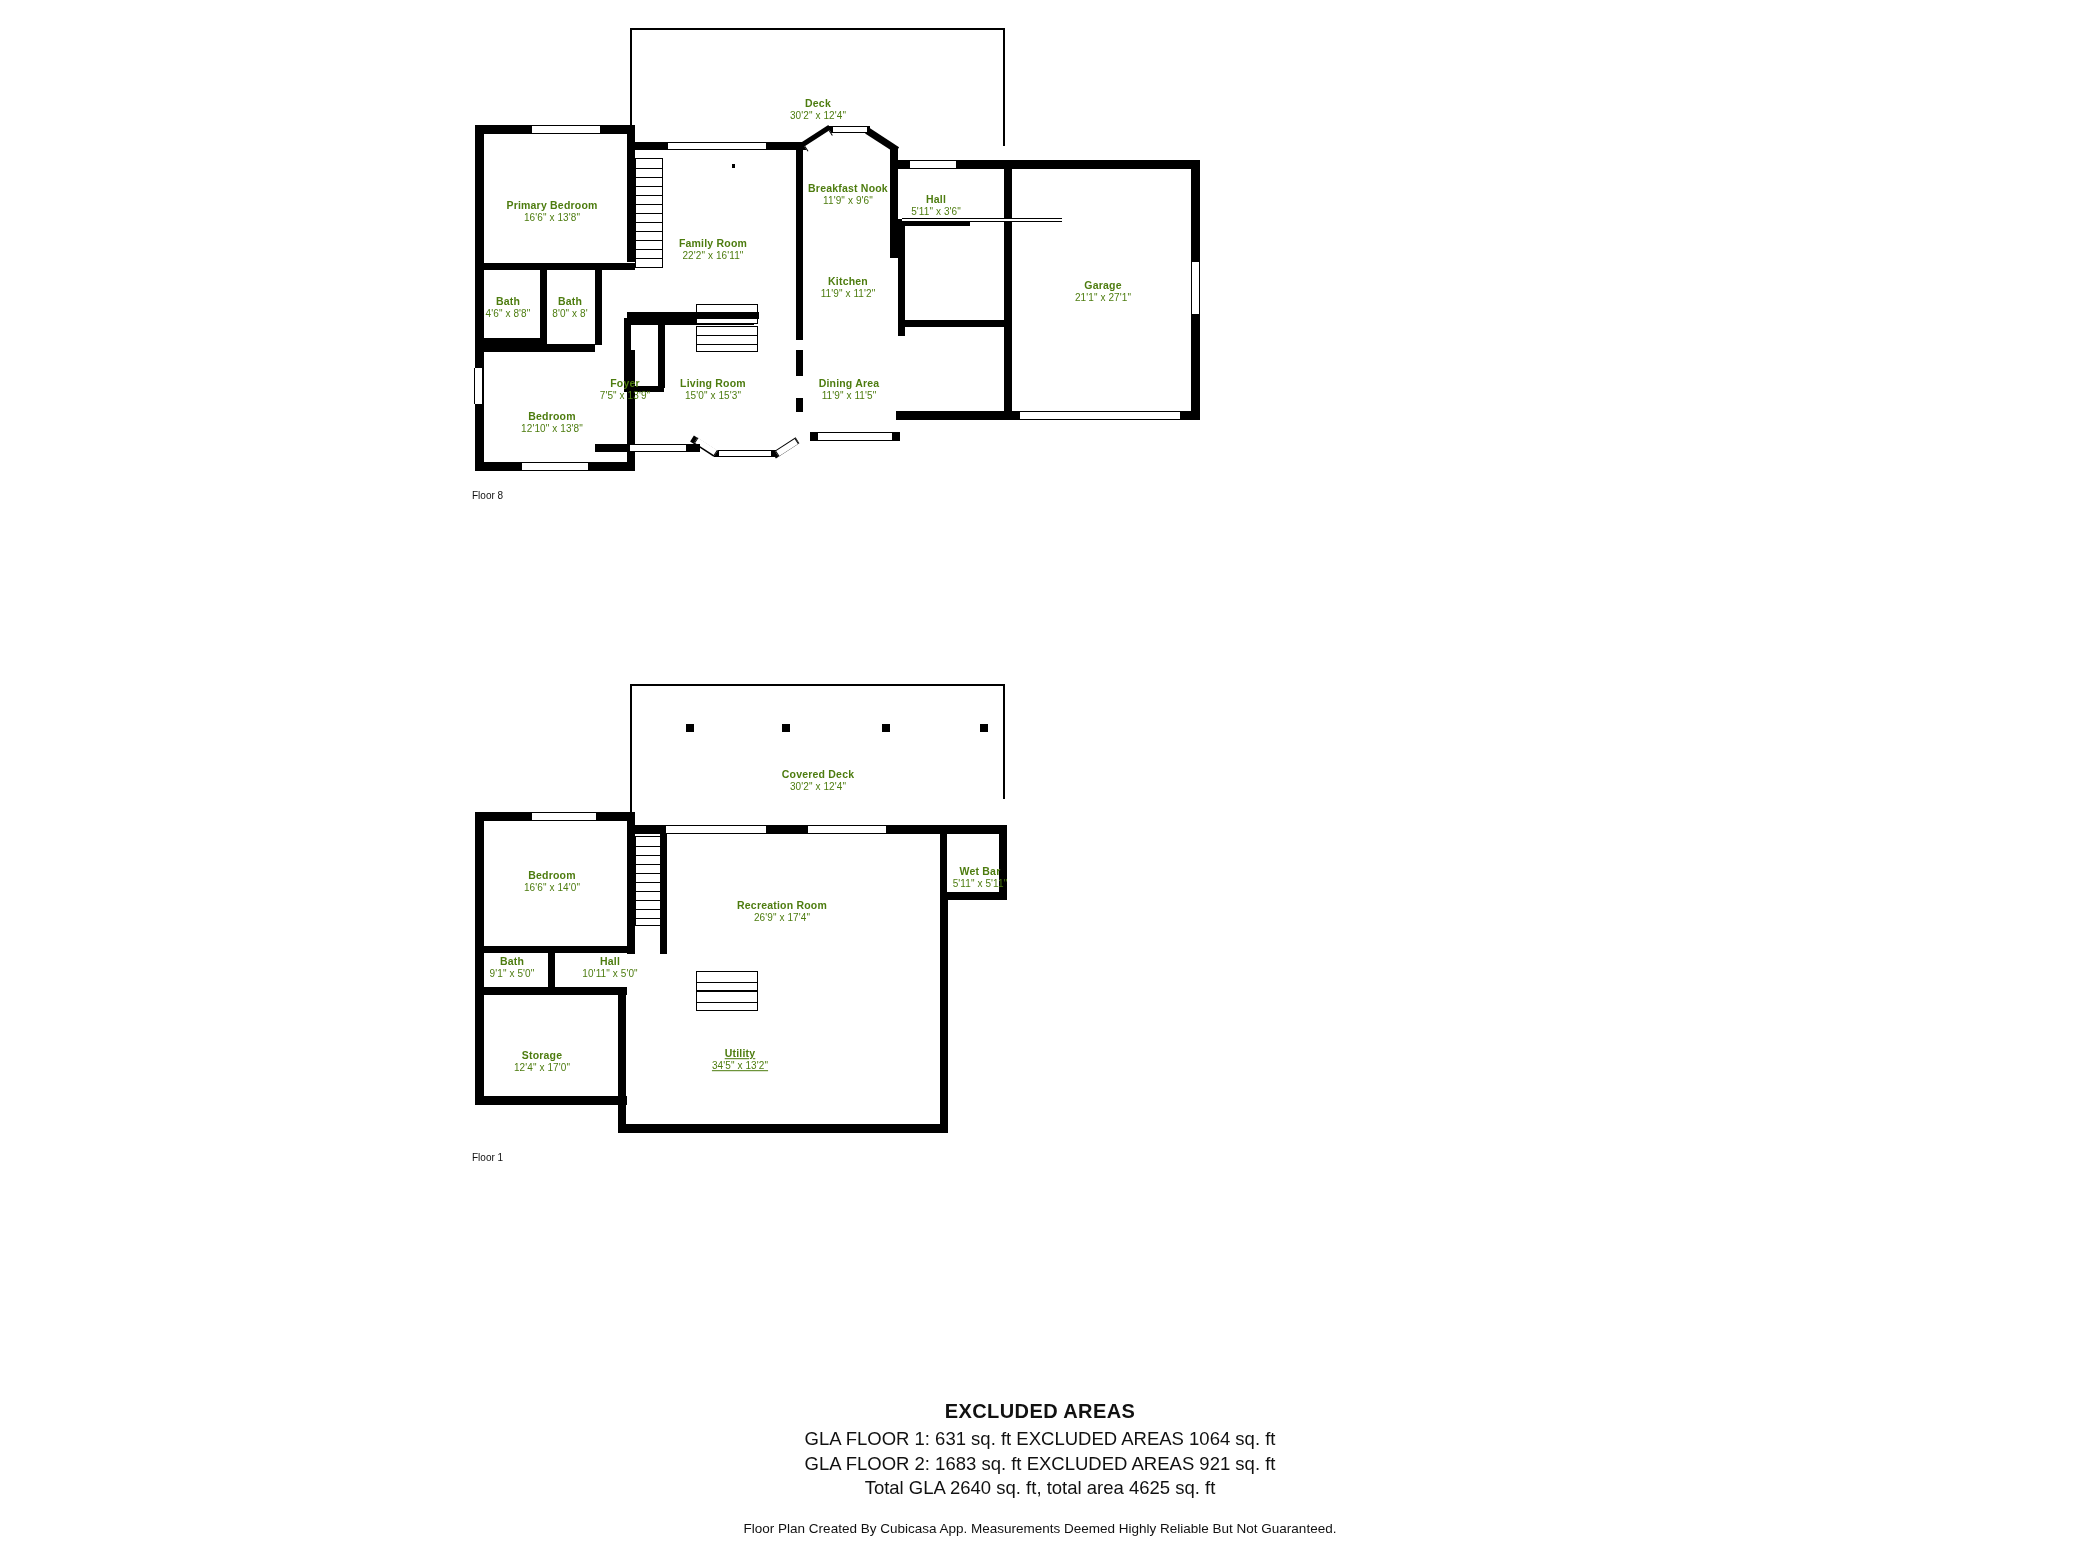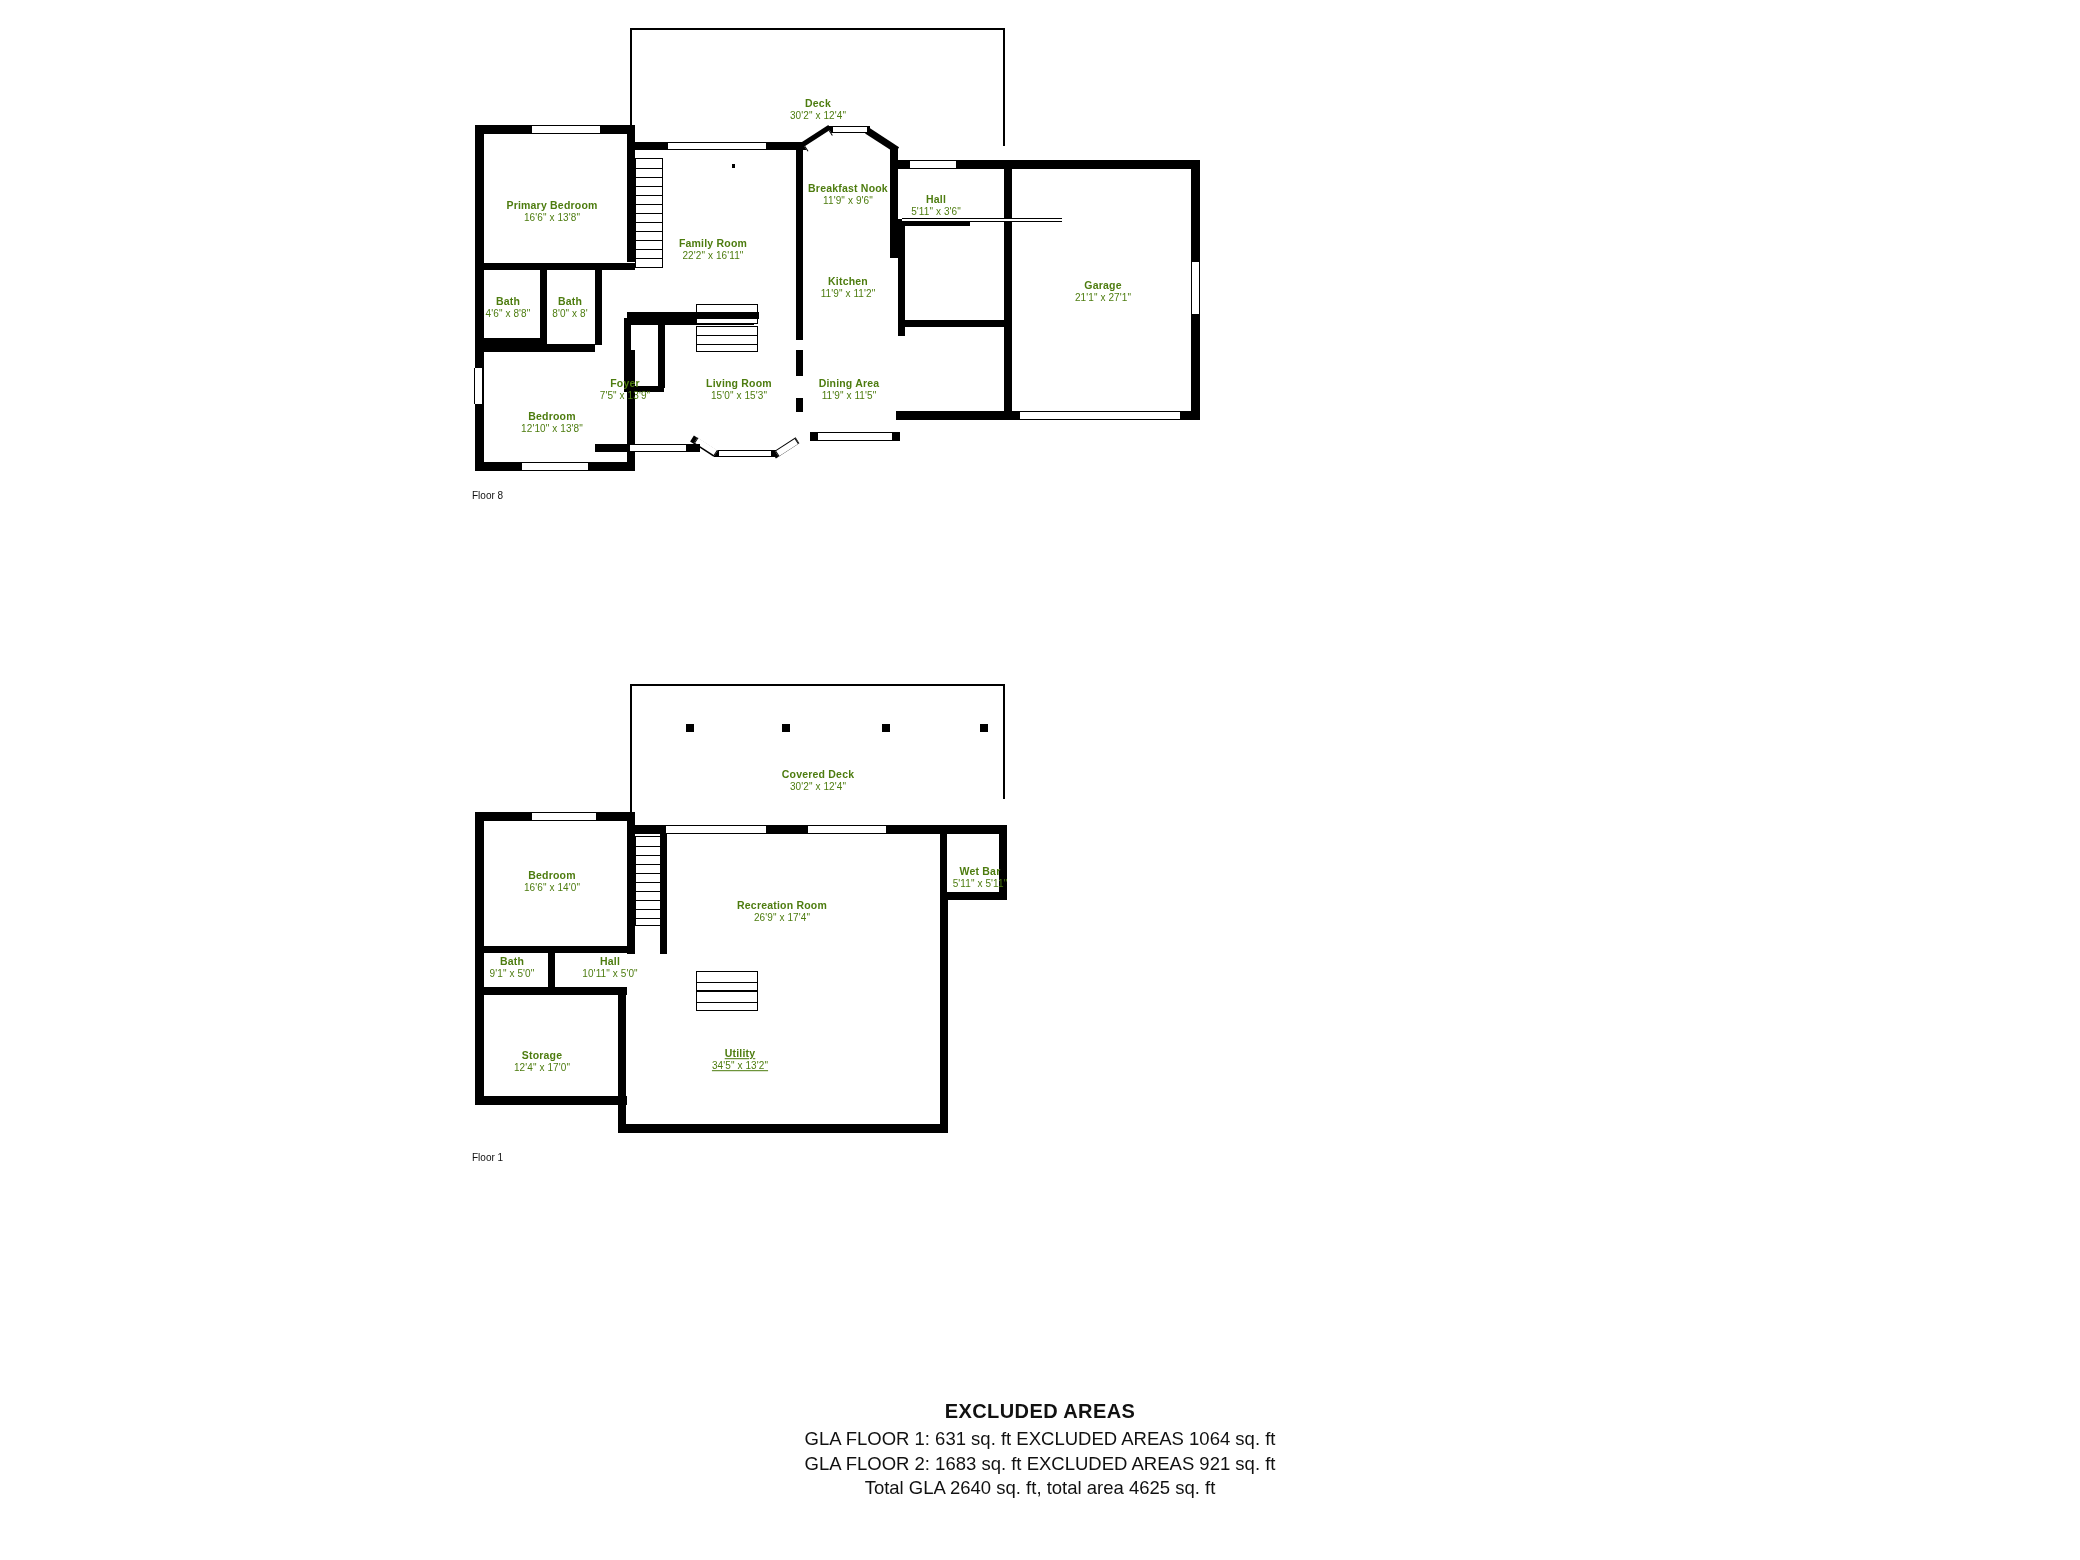--- a/index.html
+++ b/index.html
@@ -264,21 +264,21 @@
       <span class="dim">22'2" x 16'11"</span>
     </div>
     <div class="room-label" style="left:248px; top:268px;">
       <span class="name">Kitchen</span>
       <span class="dim">11'9" x 11'2"</span>
     </div>
     <div class="room-label" style="left:25px; top:370px;">
       <span class="name">Foyer</span>
       <span class="dim">7'5" x 13'9"</span>
     </div>
-    <div class="room-label" style="left:139px; top:370px;">
+    <div class="room-label" style="left:113px; top:370px;">
       <span class="name">Living Room</span>
       <span class="dim">15'0" x 15'3"</span>
     </div>
     <div class="room-label" style="left:249px; top:370px;">
       <span class="name">Dining Area</span>
       <span class="dim">11'9" x 11'5"</span>
     </div>
     <div class="room-label" style="left:-48px; top:403px;">
       <span class="name">Bedroom</span>
       <span class="dim">12'10" x 13'8"</span>
@@ -378,15 +378,16 @@
     </div>
 
     <div class="floor-caption" style="left:-128px; top:492px;">Floor 1</div>
   </div>
 
   <div id="footer" style="top:1400px;">
     <div class="est-title">EXCLUDED AREAS</div>
     <div class="est-line">GLA FLOOR 1: 631 sq. ft EXCLUDED AREAS 1064 sq. ft</div>
     <div class="est-line">GLA FLOOR 2: 1683 sq. ft EXCLUDED AREAS 921 sq. ft</div>
     <div class="est-line">Total GLA 2640 sq. ft, total area 4625 sq. ft</div>
+    <div class="disclaimer">Floor Plan Created By Cubicasa App. Measurements Deemed Highly Reliable But Not Guaranteed.</div>
   </div>
 
 </div>
 
 </body></html>

